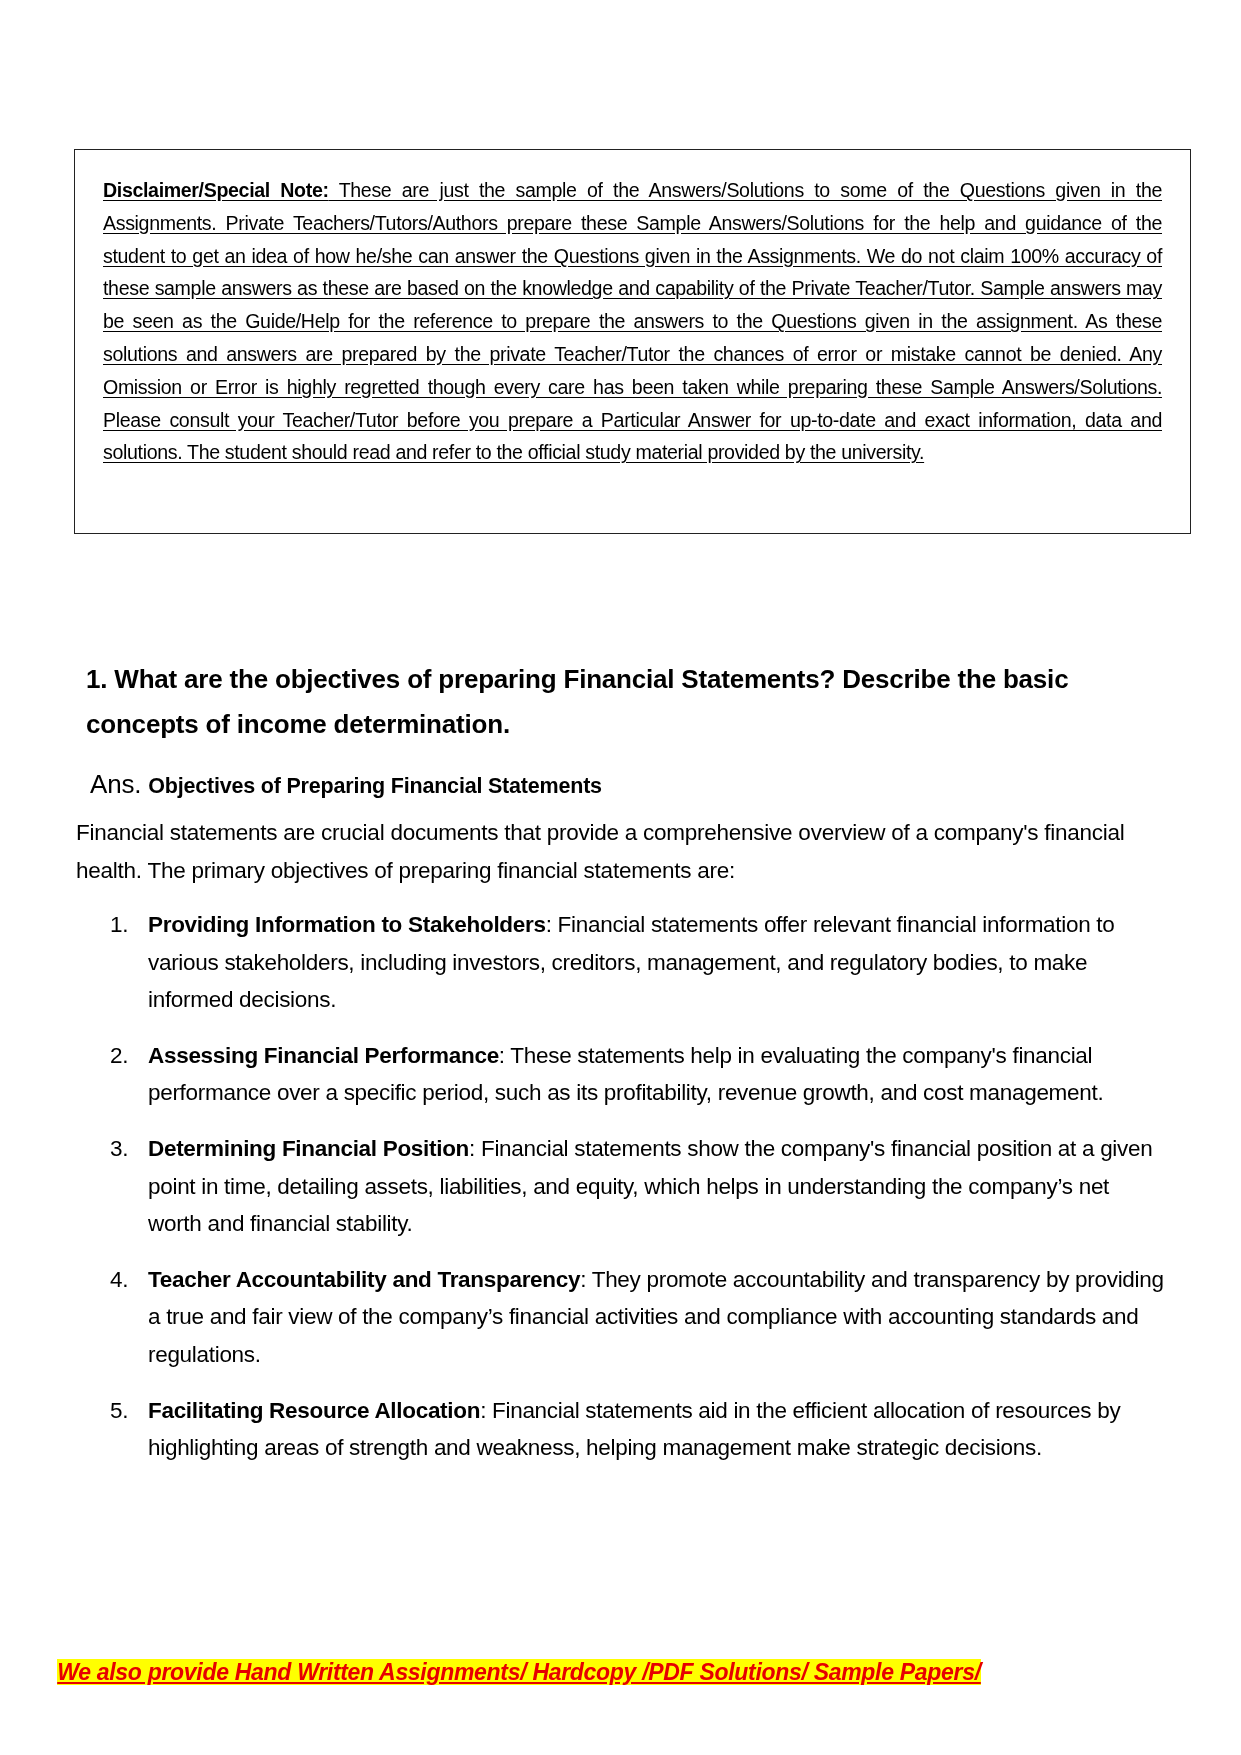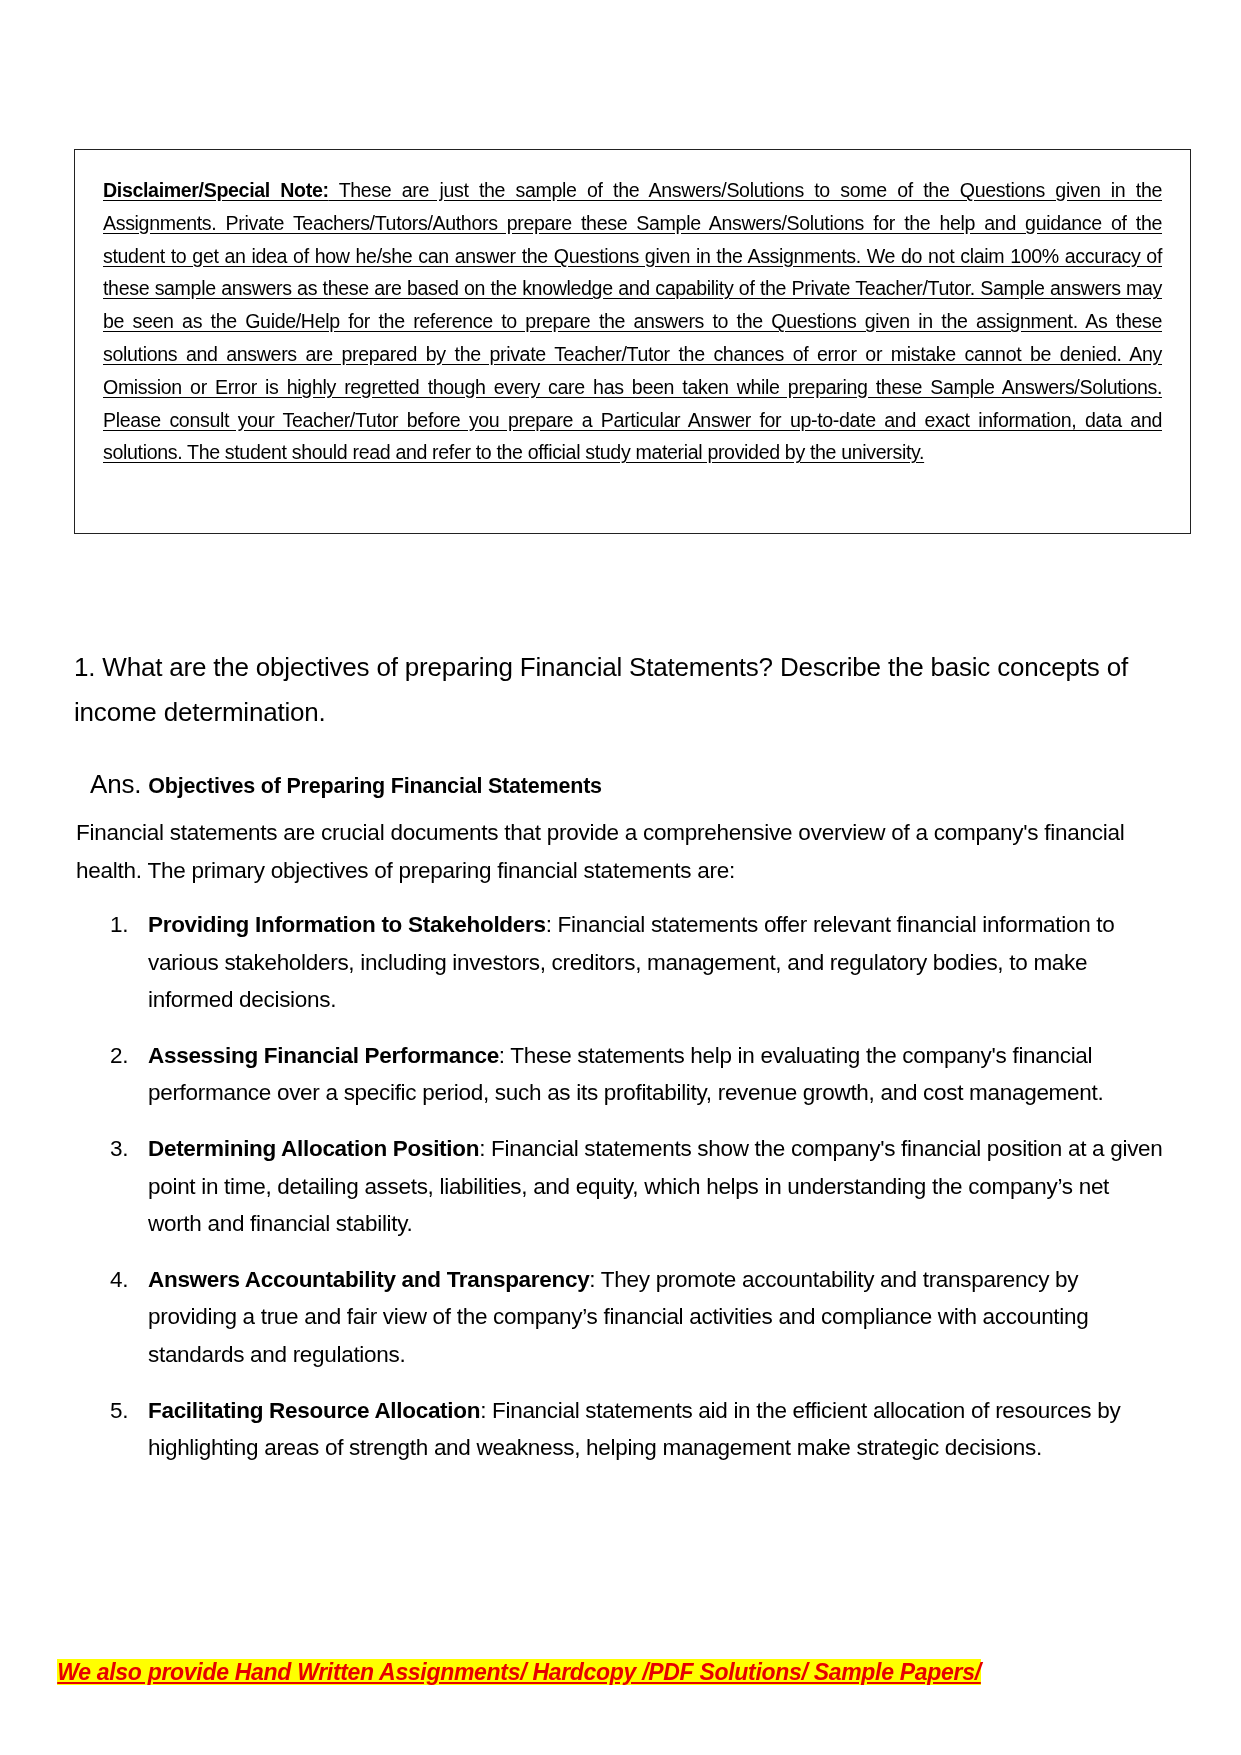--- a/index.html
+++ b/index.html
@@ -12,21 +12,21 @@
     border: 1.5px solid #222; padding: 12px 16px 12px 16px; box-sizing: content-box;
   }
   .disclaimer p {
     margin: 12px; font-size: 19.6px; line-height: 32.8px; text-align: justify;
     text-decoration: underline; text-underline-offset: 3px; letter-spacing: -0.35px;
     font-family: "Liberation Sans", sans-serif;
   }
   .disclaimer b { font-weight: bold; }
   .question {
     position: absolute; left: 74px; top: 645px; width: 1080px;
-    font-size: 26px; font-weight: normal; line-height: 45px; margin: 0; letter-spacing: -0.2px;
+    font-size: 26px; font-weight: bold; line-height: 45px; margin: 12px; letter-spacing: -0.2px;
   }
   .ans-heading {
     position: absolute; left: 74px; top: 753px; margin: 16px; font-weight: bold; letter-spacing: -0.2px;
   }
   .ans-heading .ans { font-size: 26px; font-weight: normal; }
   .ans-heading .ans-title { font-size: 21.5px; }
   .intro {
     position: absolute; left: 74px; top: 812px; width: 1090px; margin: 2px;
     font-size: 22.5px; line-height: 37.5px; letter-spacing: -0.25px;
   }
@@ -59,24 +59,24 @@
 <p class="intro">Financial statements are crucial documents that provide a comprehensive overview of a company's financial health. The primary objectives of preparing financial statements are:</p>
 
 <ol class="obj-list">
   <li class="obj-item">
     <span class="num">1.</span><b>Providing Information to Stakeholders</b><span>: Financial statements offer relevant financial information to various stakeholders, including investors, creditors, management, and regulatory bodies, to make informed decisions.</span>
   </li>
   <li class="obj-item">
     <span class="num">2.</span><b>Assessing Financial Performance</b><span>: These statements help in evaluating the company's financial performance over a specific period, such as its profitability, revenue growth, and cost management.</span>
   </li>
   <li class="obj-item">
-    <span class="num">3.</span><b>Determining Allocation Position</b><span>: Financial statements show the company's financial position at a given point in time, detailing assets, liabilities, and equity, which helps in understanding the company’s net worth and financial stability.</span>
+    <span class="num">3.</span><b>Determining Financial Position</b><span>: Financial statements show the company's financial position at a given point in time, detailing assets, liabilities, and equity, which helps in understanding the company’s net worth and financial stability.</span>
   </li>
   <li class="obj-item">
-    <span class="num">4.</span><b>Answers Accountability and Transparency</b><span>: They promote accountability and transparency by providing a true and fair view of the company’s financial activities and compliance with accounting standards and regulations.</span>
+    <span class="num">4.</span><b>Teacher Accountability and Transparency</b><span>: They promote accountability and transparency by providing a true and fair view of the company’s financial activities and compliance with accounting standards and regulations.</span>
   </li>
   <li class="obj-item">
     <span class="num">5.</span><b>Facilitating Resource Allocation</b><span>: Financial statements aid in the efficient allocation of resources by highlighting areas of strength and weakness, helping management make strategic decisions.</span>
   </li>
 </ol>
 
 <div class="footer">
   <div><span>We also provide Hand Written Assignments/ Hardcopy /PDF Solutions/ Sample Papers/</span></div>
 </div>
 

